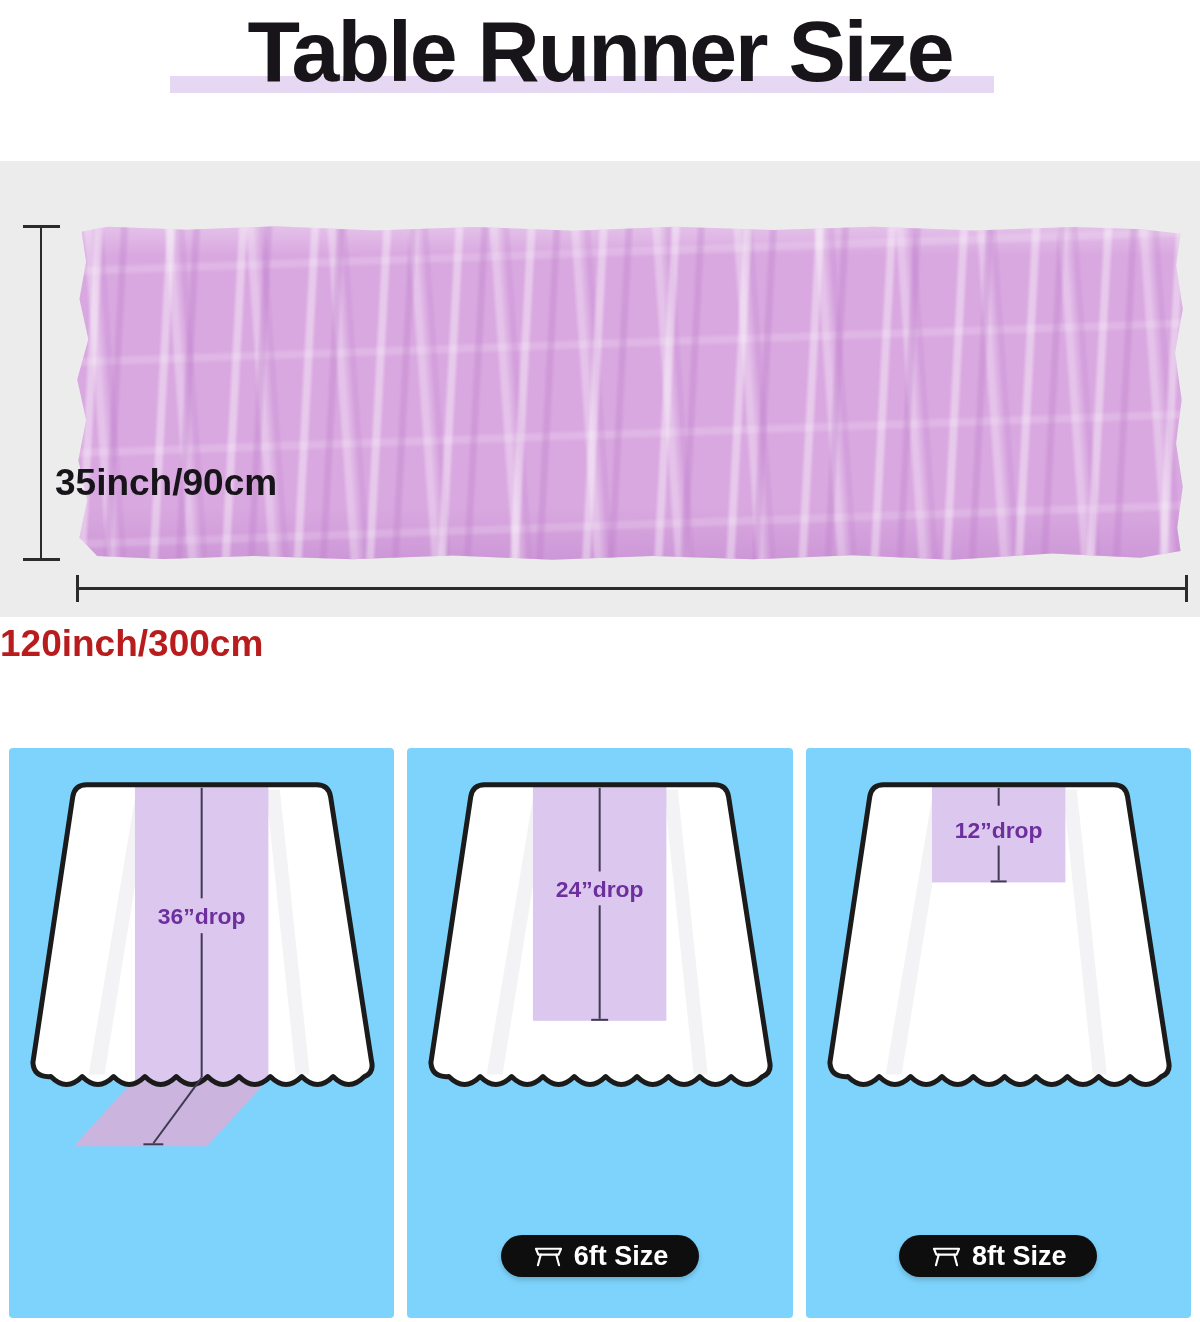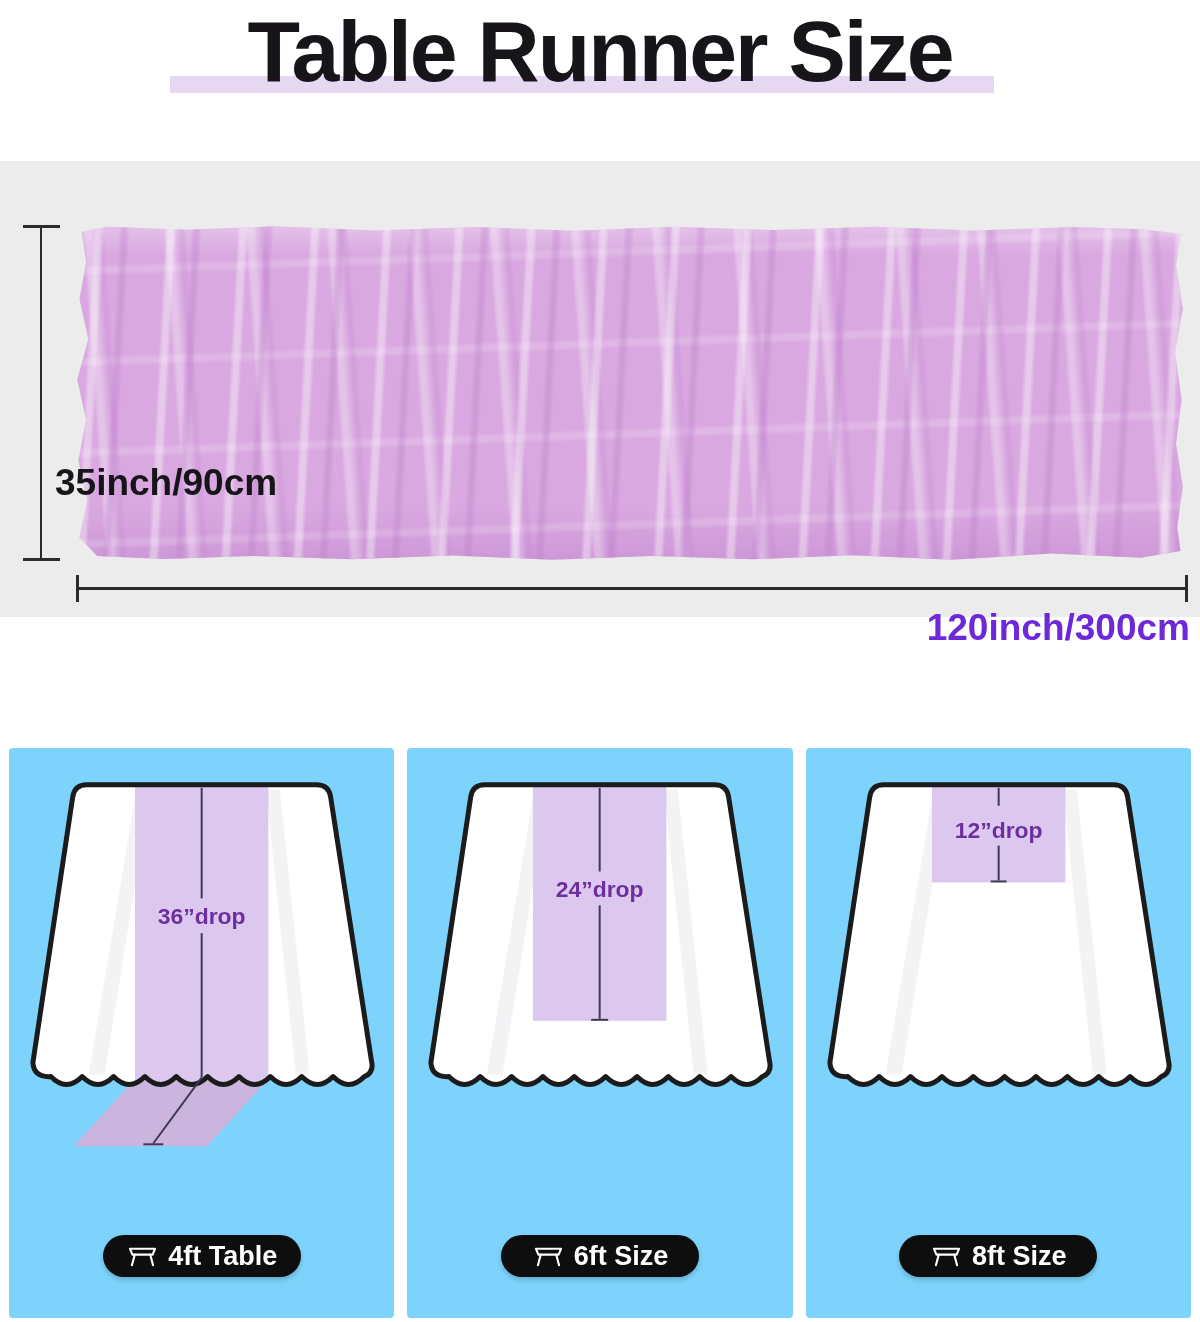--- a/index.html
+++ b/index.html
@@ -37,22 +37,22 @@
   .dim-v-cap-top{left:23px;top:64px;width:37px;height:3px;}
   .dim-v-cap-bottom{left:23px;top:397px;width:37px;height:3px;}
   .dim-h-line{left:76px;top:426px;width:1112px;height:3px;}
   .dim-h-cap-left{left:76px;top:414px;width:3px;height:27px;}
   .dim-h-cap-right{left:1185px;top:414px;width:3px;height:27px;}
   .dim-v-label{
     position:absolute;left:55px;top:303px;font-size:37px;font-weight:bold;
     color:#17141a;z-index:3;line-height:1;
   }
   .dim-h-label{
-    position:absolute;left:0;top:448px;width:1190px;text-align:right;
-    font-size:37px;font-weight:bold;color:#6d28d9;line-height:1;
+    position:absolute;left:0;top:464px;width:1190px;text-align:left;
+    font-size:37px;font-weight:bold;color:#b91c1c;line-height:1;
   }
   
   .panels-row{
     position:absolute;top:748px;left:0;width:1200px;height:570px;
     display:flex;gap:13px;padding:0 9px;box-sizing:border-box;
   }
   .panel{position:relative;flex:1;background:#7dd3fc;border-radius:4px;}
   .tableviz{position:absolute;top:0;left:0;width:100%;height:470px;display:block;}
   .cloth-fill{fill:#ffffff;}
   .cloth-stroke{fill:none;stroke:#1b1b1b;stroke-width:5;stroke-linejoin:round;stroke-linecap:round;}
@@ -116,30 +116,20 @@
         <path class="fold" d="M128 42 L142 42 L96 328 L80 328 Z"></path>
         <path class="fold" d="M258 42 L272 42 L302 328 L288 328 Z"></path>
         <rect class="strip" x="126.5" y="37" width="134" height="307" clip-path="url(#clothClip)"></rect>
         <use href="#clothShape" class="cloth-stroke"></use>
         <path class="dropline" d="M193.5 40 V151"></path>
         <path class="dropline" d="M193.5 186 V331"></path>
         <path class="dropline" d="M193.5 331 L145 397"></path>
         <path class="dropline" d="M135 398 H155"></path>
         <text class="drop-label" x="193.5" y="177" text-anchor="middle">36”drop</text>
       </svg>
-      <div class="pill">
-        <svg class="table-ic" width="33" height="25" viewBox="0 0 34 26">
-          <g fill="none" stroke="#ffffff" stroke-width="2.2" stroke-linejoin="round" stroke-linecap="round">
-            <path d="M4 5 H30 L27.5 11 H6.5 Z"></path>
-            <path d="M9 11 L6 22"></path>
-            <path d="M25 11 L28 22"></path>
-          </g>
-        </svg>
-        <span class="pill-label">4ft Table</span>
-      </div>
     </div>
 
     <div class="panel">
       <svg class="tableviz" viewBox="0 0 387 470" preserveAspectRatio="xMidYMin meet">
         <use href="#clothShape" class="cloth-fill"></use>
         <path class="fold" d="M128 42 L142 42 L96 328 L80 328 Z"></path>
         <path class="fold" d="M258 42 L272 42 L302 328 L288 328 Z"></path>
         <rect class="strip" x="126.5" y="37" width="134" height="237" clip-path="url(#clothClip)"></rect>
         <use href="#clothShape" class="cloth-stroke"></use>
         <path class="dropline" d="M193.5 40 V124"></path>

